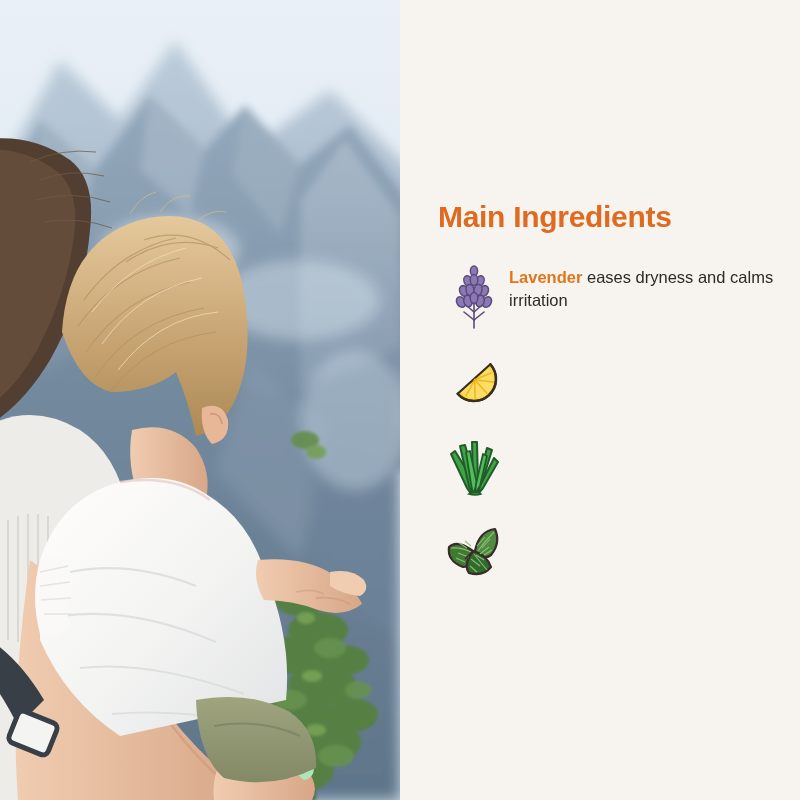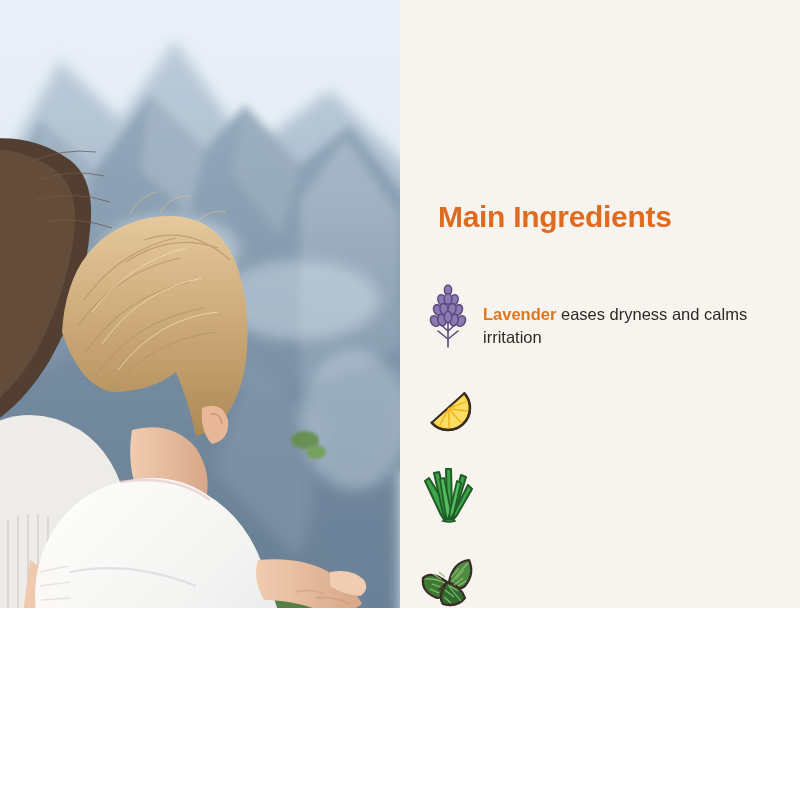--- a/index.html
+++ b/index.html
@@ -6,21 +6,21 @@
     margin: 0;
     padding: 0;
     background: #ffffff;
   }
   body {
     font-family: "Liberation Sans", sans-serif;
   }
   .page {
     position: relative;
     width: 800px;
-    height: 608px;
+    height: 800px;
     overflow: hidden;
     background: #F7F4EF;
   }
 
   
   .photo {
     position: absolute;
     left: 0; top: 0;
     width: 400px;
     height: 800px;
@@ -50,23 +50,23 @@
 
   .list {
     position: absolute;
     left: 0;
     top: 262px;
     width: 400px;
   }
   .row {
     position: relative;
     display: flex;
-    align-items: flex-end;
+    align-items: flex-start;
     height: 87px;
-    padding-left: 17px;
+    padding-left: 43px;
   }
   .row-icon {
     width: 62px;
     flex: 0 0 62px;
     display: flex;
     align-items: flex-start;
     justify-content: center;
     padding-top: 2px;
   }
   .row-icon svg { display: block; }

